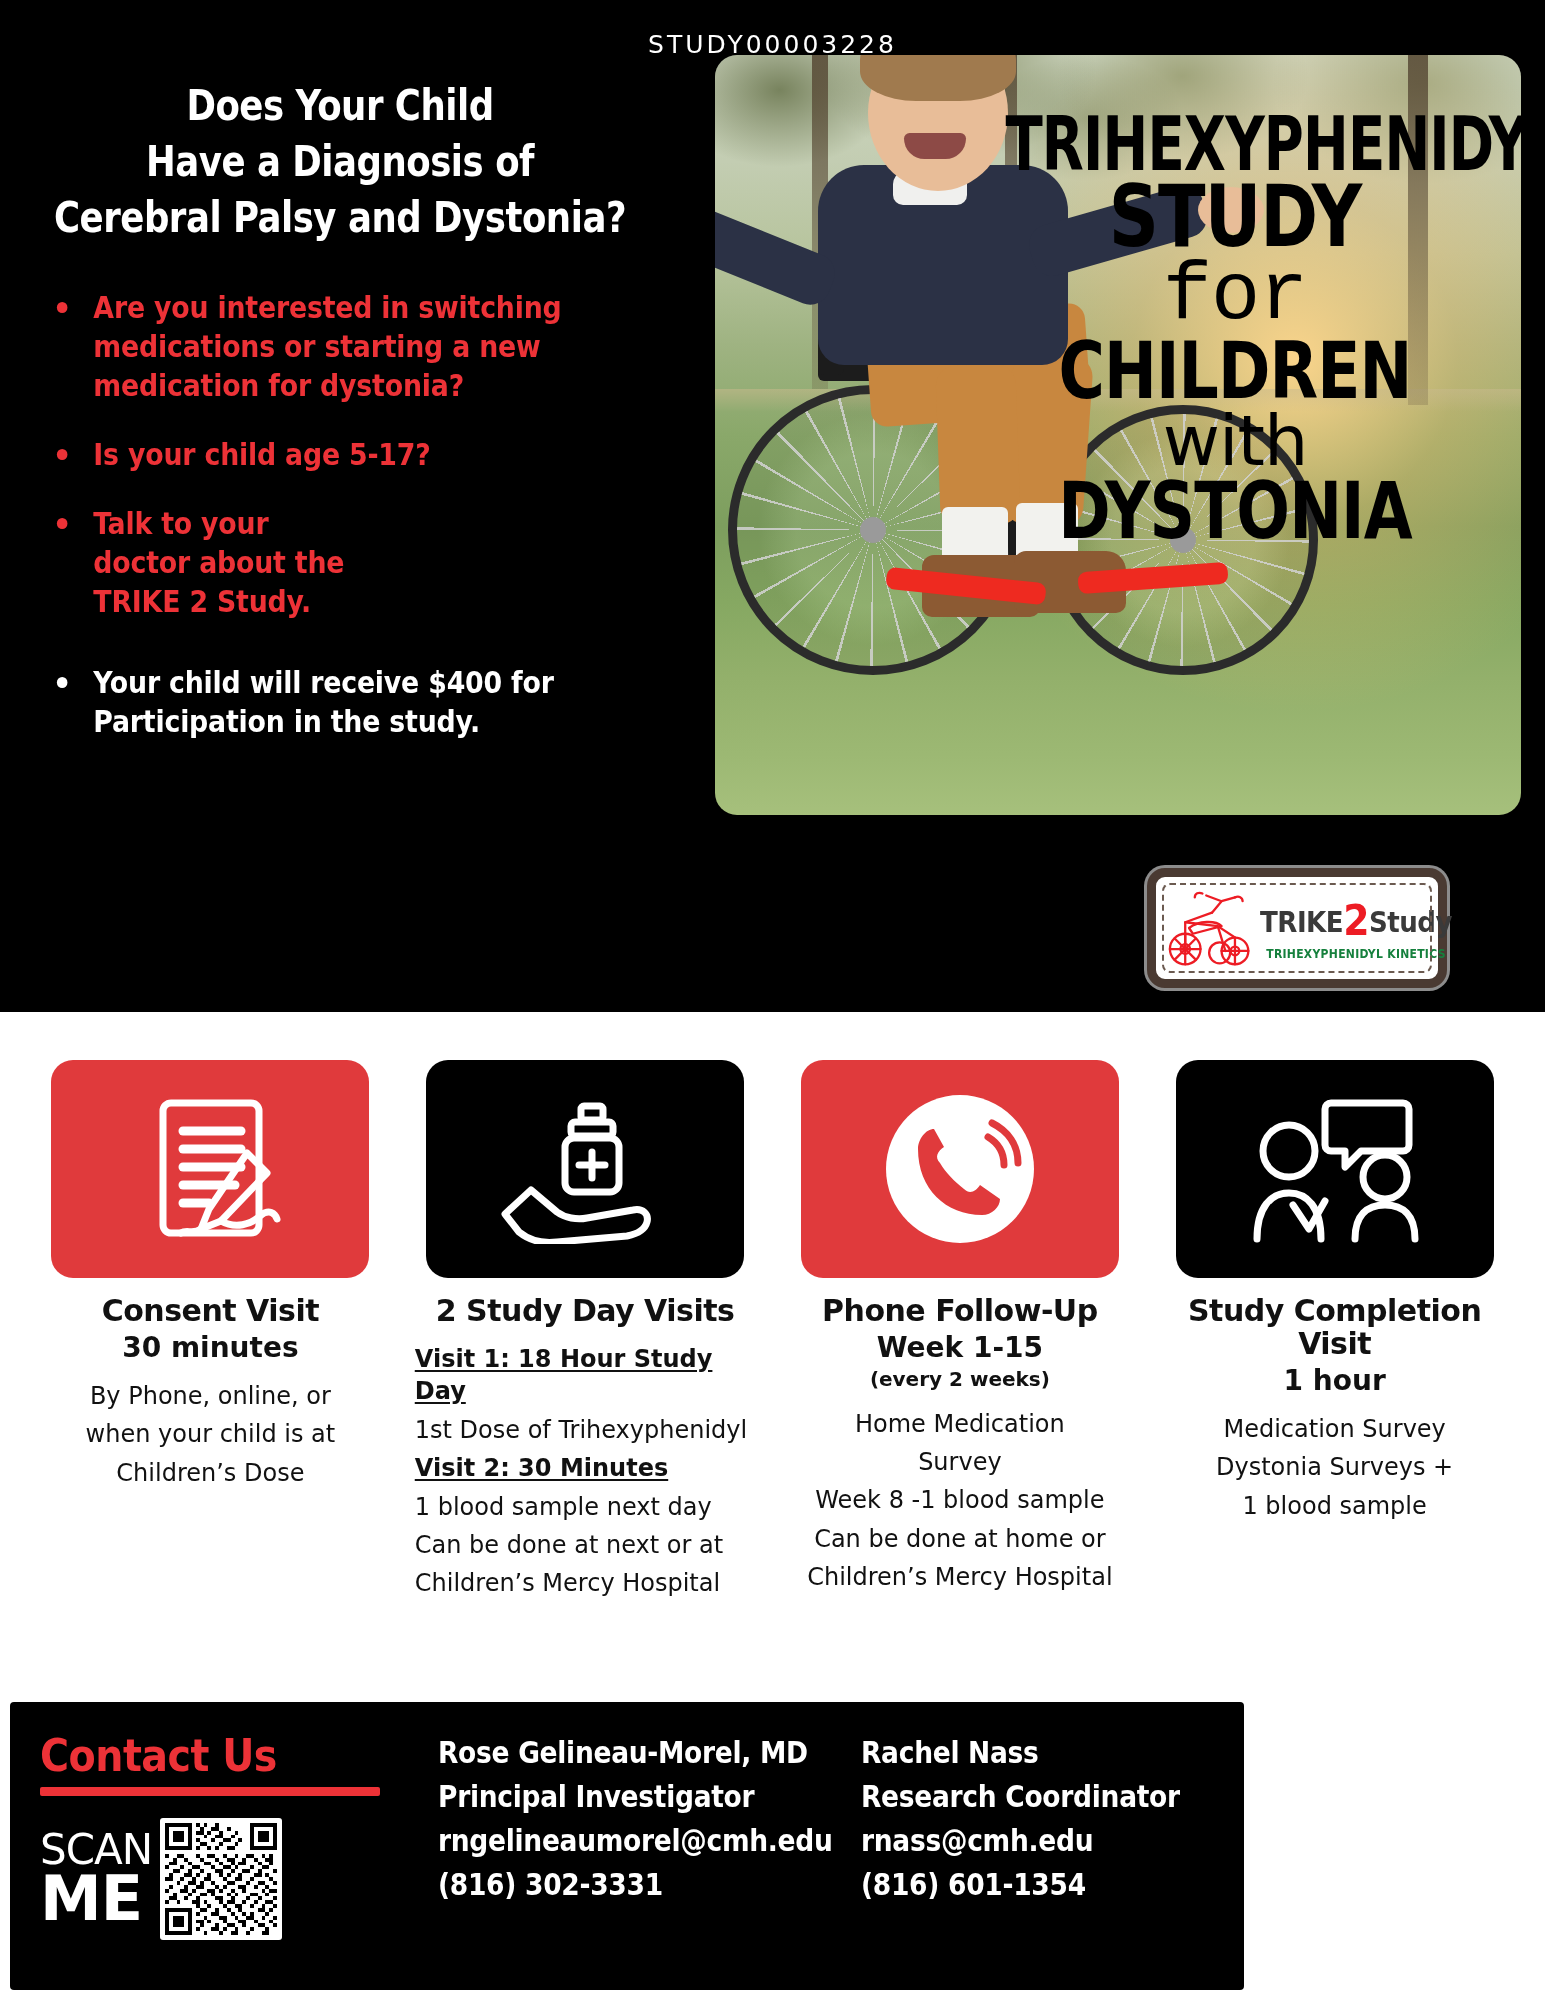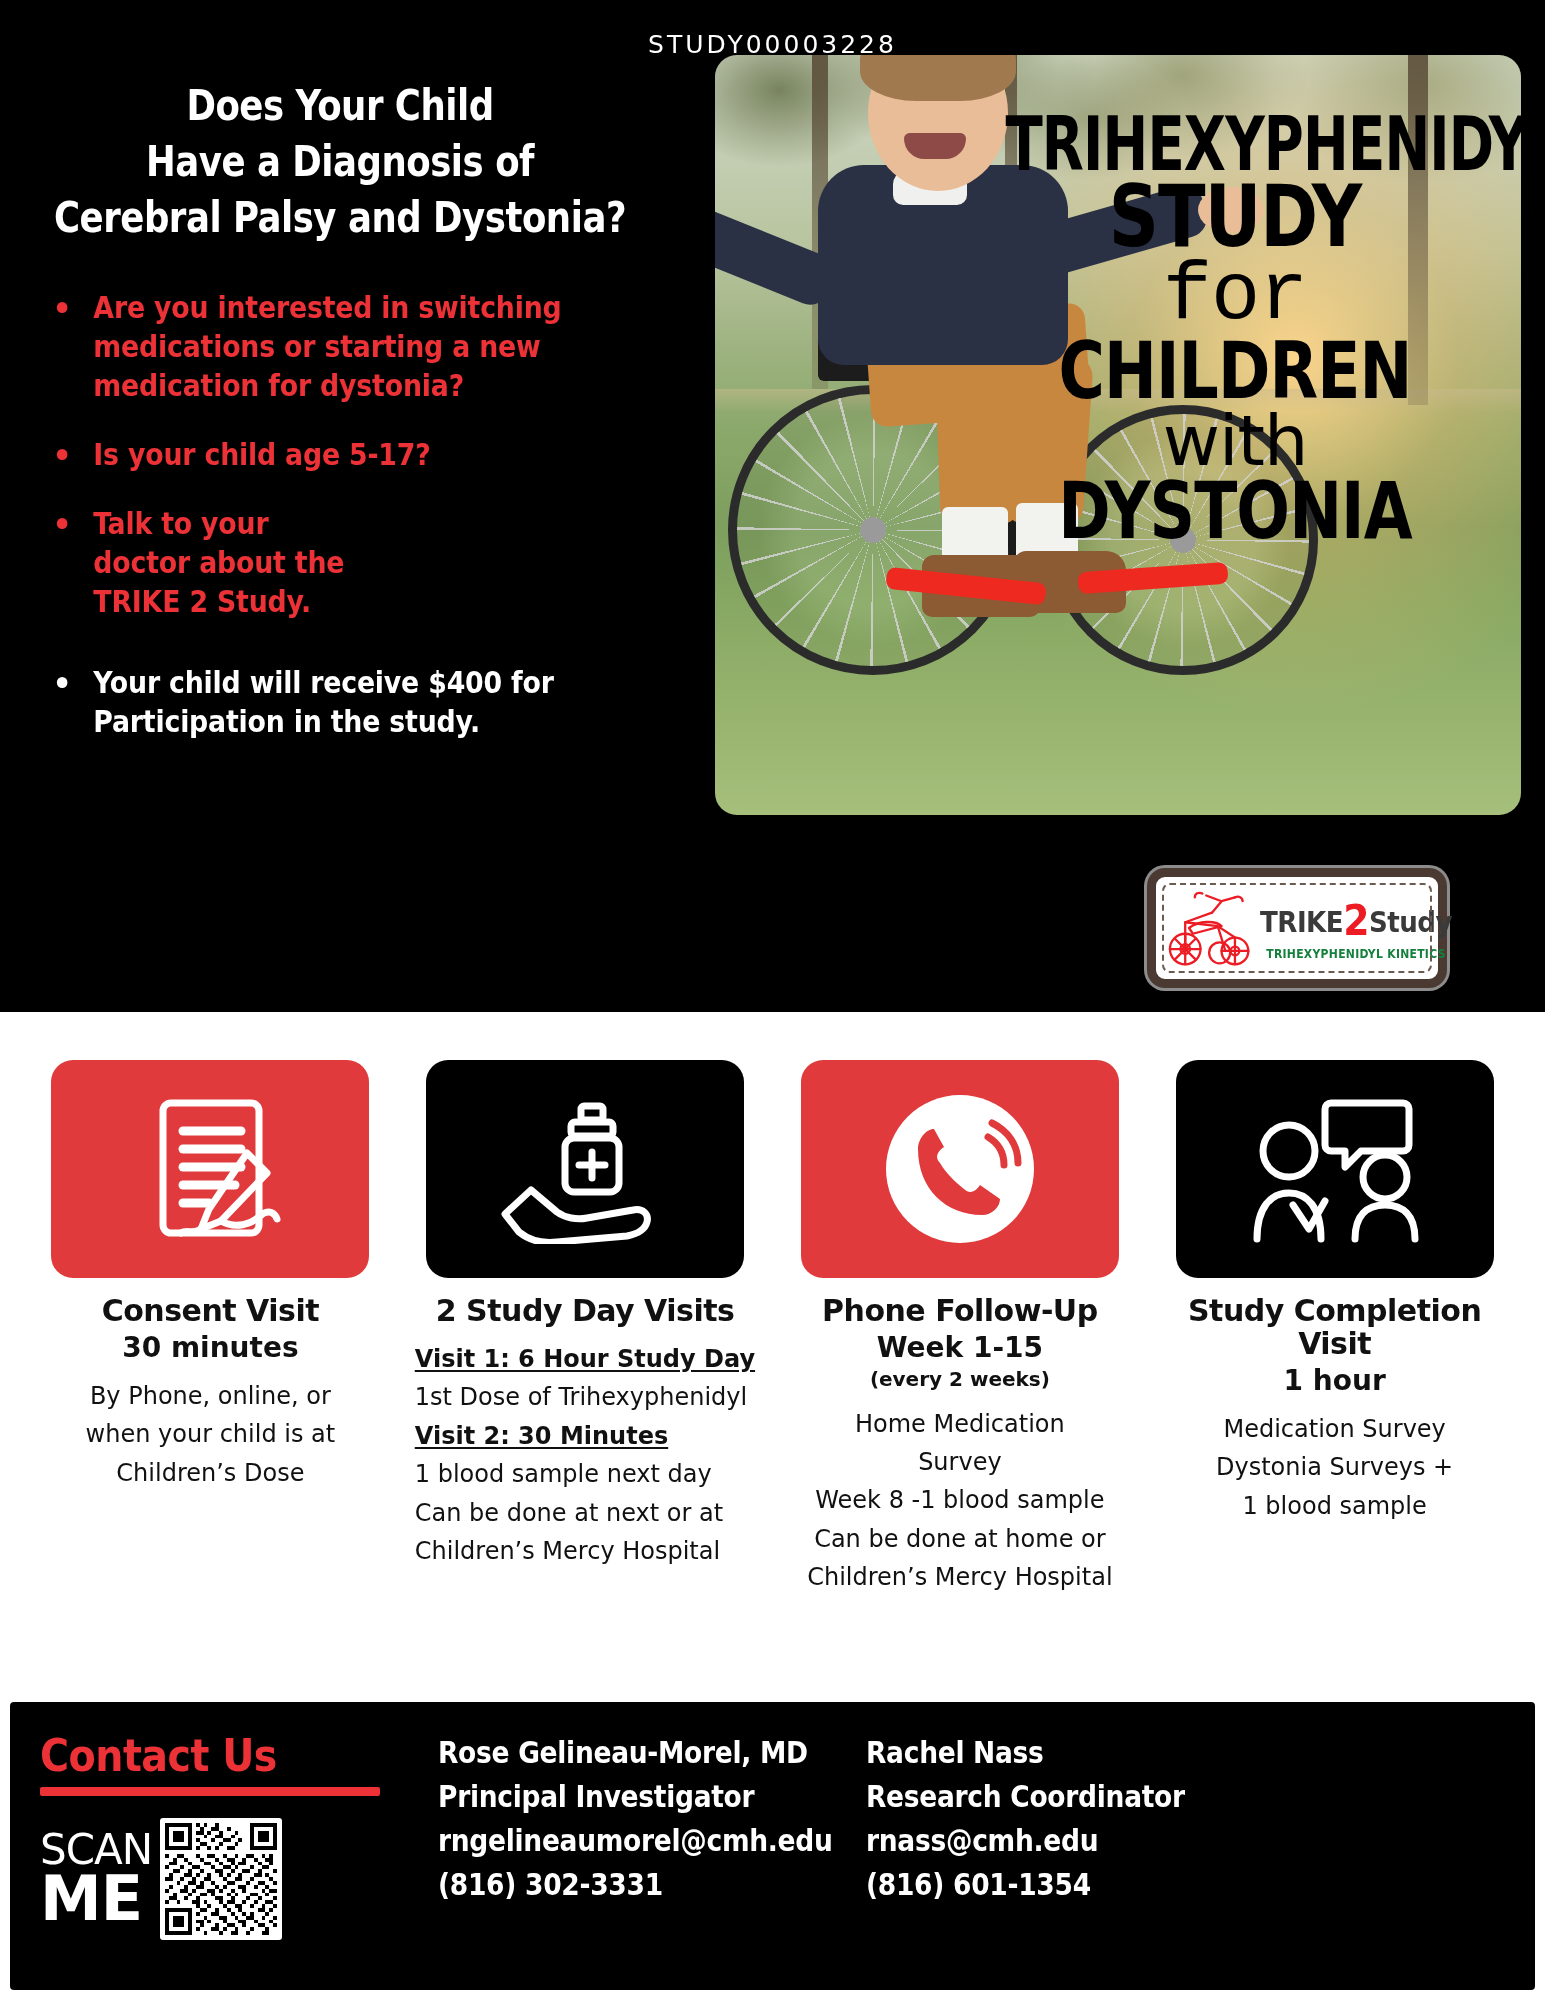--- a/index.html
+++ b/index.html
@@ -260,21 +260,21 @@
     font-size: 24px; color:#111; text-align:center; line-height:1.35;
     font-family:"DejaVu Sans","Liberation Sans",sans-serif;
     margin-top: 6px;
   }
   .card-line.u { font-weight:bold; text-decoration: underline; text-underline-offset:3px; }
   .card-body { margin-top: 10px; width:100%; }
 
   
   .footer {
     position:absolute; left:10px; top:1702px;
-    width: 1525px; height: 288px;
+    width: 1234px; height: 288px;
     background:#000000;
     border-radius: 4px;
     display:flex; align-items:flex-start; padding: 28px 22px 0 30px;
   }
   .contact-col { width: 390px; flex:0 0 390px; }
   .contact-us {
     color:#ED3237; font-size:44px; font-weight:bold;
     font-family:"DejaVu Sans Condensed","Liberation Sans Narrow","Liberation Sans",sans-serif;
     letter-spacing:-0.5px;
   }
@@ -447,21 +447,21 @@
           <rect x="76" y="28" width="42" height="14" rx="4"></rect>
           <rect x="70" y="44" width="54" height="54" rx="9"></rect>
           <line x1="97" y1="58" x2="97" y2="84"></line>
           <line x1="84" y1="71" x2="110" y2="71"></line>
           <path d="M10 120 L36 96 L62 118 C70 124 82 126 92 124 L138 116 C148 114 154 120 152 128 C150 136 142 140 132 142 L62 148 C46 150 34 146 24 138 Z"></path>
         </g>
       </svg>
     </div>
     <div class="card-title">2 Study Day Visits</div>
     <div class="card-body">
-      <div class="card-line u" style="text-align:left;">Visit 1: 6 Hour Study Day</div>
+      <div class="card-line u" style="text-align:left;">Visit 1: 18 Hour Study Day</div>
       <div class="card-line" style="text-align:left;">1st Dose of Trihexyphenidyl</div>
       <div class="card-line u" style="text-align:left;">Visit 2: 30 Minutes</div>
       <div class="card-line" style="text-align:left;">1 blood sample next day</div>
       <div class="card-line" style="text-align:left;">Can be done at next or at</div>
       <div class="card-line" style="text-align:left;">Children’s Mercy Hospital</div>
     </div>
   </div>
 
   <div class="card">
     <div class="card-icon bg-red">

